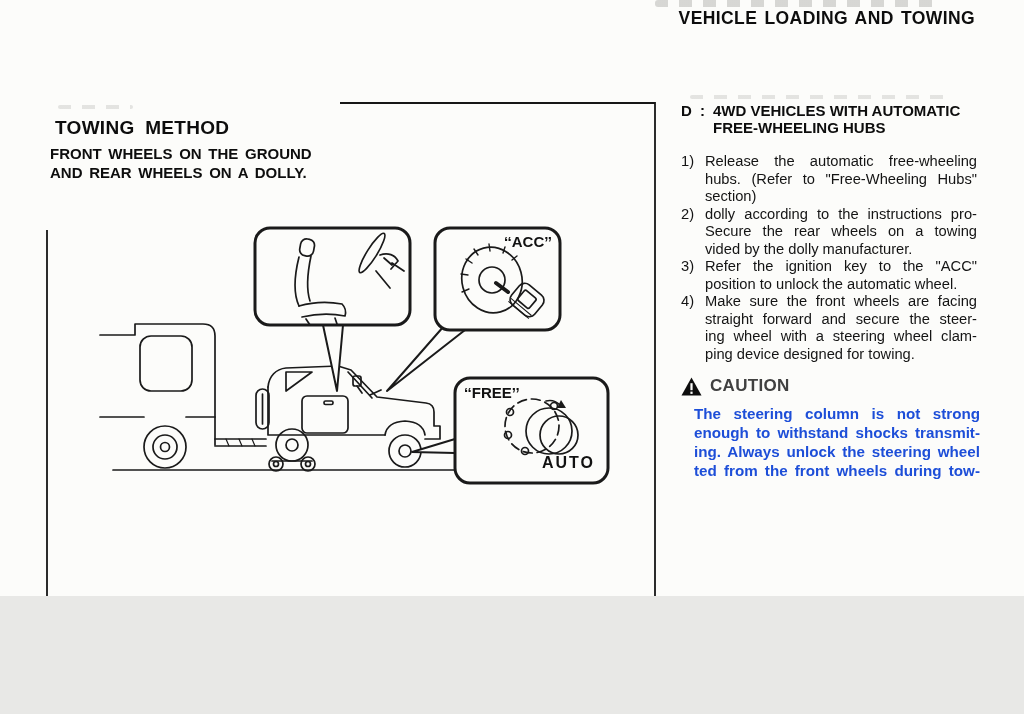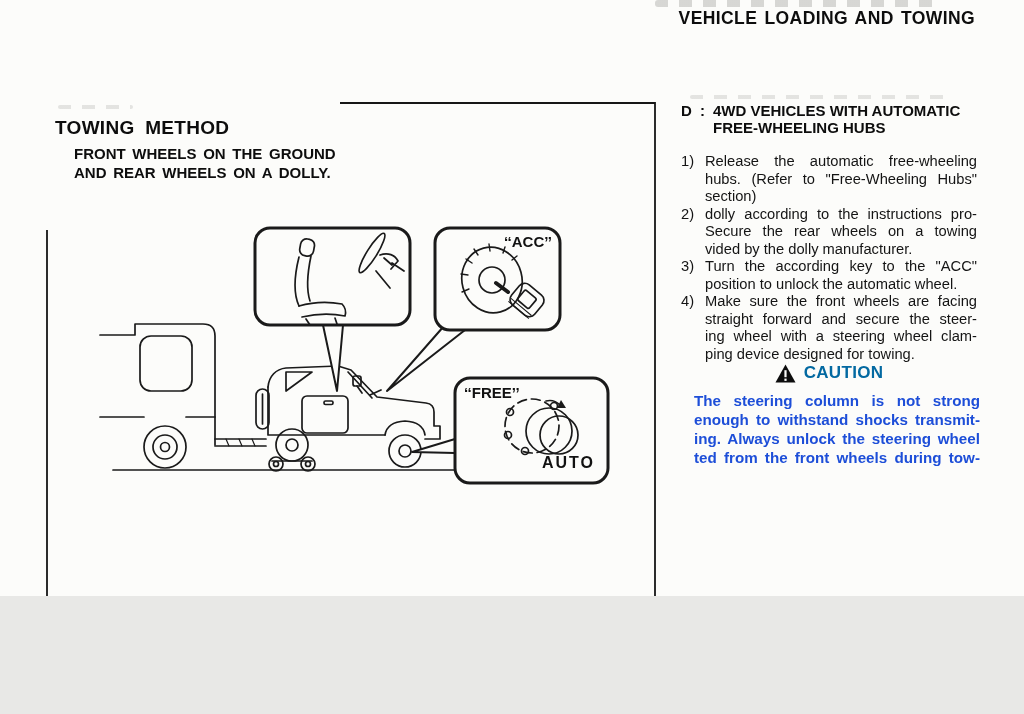--- a/index.html
+++ b/index.html
@@ -5,35 +5,35 @@
   html,body{margin:0;padding:0;background:#e8e8e6;}
   .page{position:relative;width:1024px;height:596px;background:#fcfcfa;overflow:hidden;
         font-family:"Liberation Sans",sans-serif;color:#141414;}
   .artifact{position:absolute;opacity:.38;border-radius:3px;
         background:repeating-linear-gradient(90deg,#9a9a96 0 13px,transparent 13px 24px);}
   .hdr{position:absolute;top:8px;right:49px;font-size:17.5px;font-weight:bold;
         letter-spacing:.4px;word-spacing:2px;color:#0d0d0d;}
   .tm{position:absolute;left:55px;top:117px;font-size:19px;font-weight:bold;
         word-spacing:5px;letter-spacing:.3px;color:#0d0d0d;}
   .sub{position:absolute;left:50px;top:145px;font-size:15px;font-weight:bold;
-        line-height:18.5px;word-spacing:2.5px;color:#0d0d0d;margin-left:24px;}
+        line-height:18.5px;word-spacing:2.5px;color:#0d0d0d;}
   .fig{position:absolute;left:40px;top:95px;}
   .figlabel{font-family:"Liberation Sans",sans-serif;font-weight:bold;font-size:15px;fill:#111;}
   .auto{font-size:16px;letter-spacing:2px;}
   .rcol{position:absolute;left:681px;top:102px;width:296px;}
   .sec{display:flex;font-size:15px;font-weight:bold;line-height:17px;color:#0d0d0d;}
   .sec .d{width:19px;}
   .sec .colon{width:13px;}
   .items{margin-top:17px;}
   .item{display:flex;font-size:14.7px;line-height:17.5px;}
   .item .num{width:24px;flex:none;}
   .item .itxt{flex:1;}
   .jl{text-align:justify;text-align-last:justify;}
-  .caution-h{display:flex;justify-content:center;align-items:center;
-        gap:8px;font-size:17px;font-weight:bold;letter-spacing:.3px;color:#0369a1;}
+  .caution-h{margin-top:13px;display:flex;justify-content:flex-start;align-items:center;
+        gap:8px;font-size:17px;font-weight:bold;letter-spacing:.3px;color:#404040;}
   .cau{margin-top:8px;margin-left:13px;width:286px;font-size:15.2px;font-weight:bold;
         line-height:19px;color:#1d4ed8;}
   .f-l{position:absolute;left:48px;top:677px;font-size:10px;color:#3c3c3c;letter-spacing:-.5px;}
   .f-r{position:absolute;right:52px;top:672px;font-size:15px;font-weight:bold;color:#15803d;}
 </style>
 </head>
 <body>
 
 <div class="page">
 
@@ -171,21 +171,21 @@
         <span class="num">2)</span>
         <div class="itxt">
           <div class="jl">dolly according to the instructions pro-</div>
           <div class="jl">Secure the rear wheels on a towing</div>
           <div>vided by the dolly manufacturer.</div>
         </div>
       </div>
       <div class="item">
         <span class="num">3)</span>
         <div class="itxt">
-          <div class="jl">Turn the according key to the "ACC"</div>
+          <div class="jl">Refer the ignition key to the "ACC"</div>
           <div>position to unlock the automatic wheel.</div>
         </div>
       </div>
       <div class="item">
         <span class="num">4)</span>
         <div class="itxt">
           <div class="jl">Make sure the front wheels are facing</div>
           <div class="jl">straight forward and secure the steer-</div>
           <div class="jl">ing wheel with a steering wheel clam-</div>
           <div>ping device designed for towing.</div>

